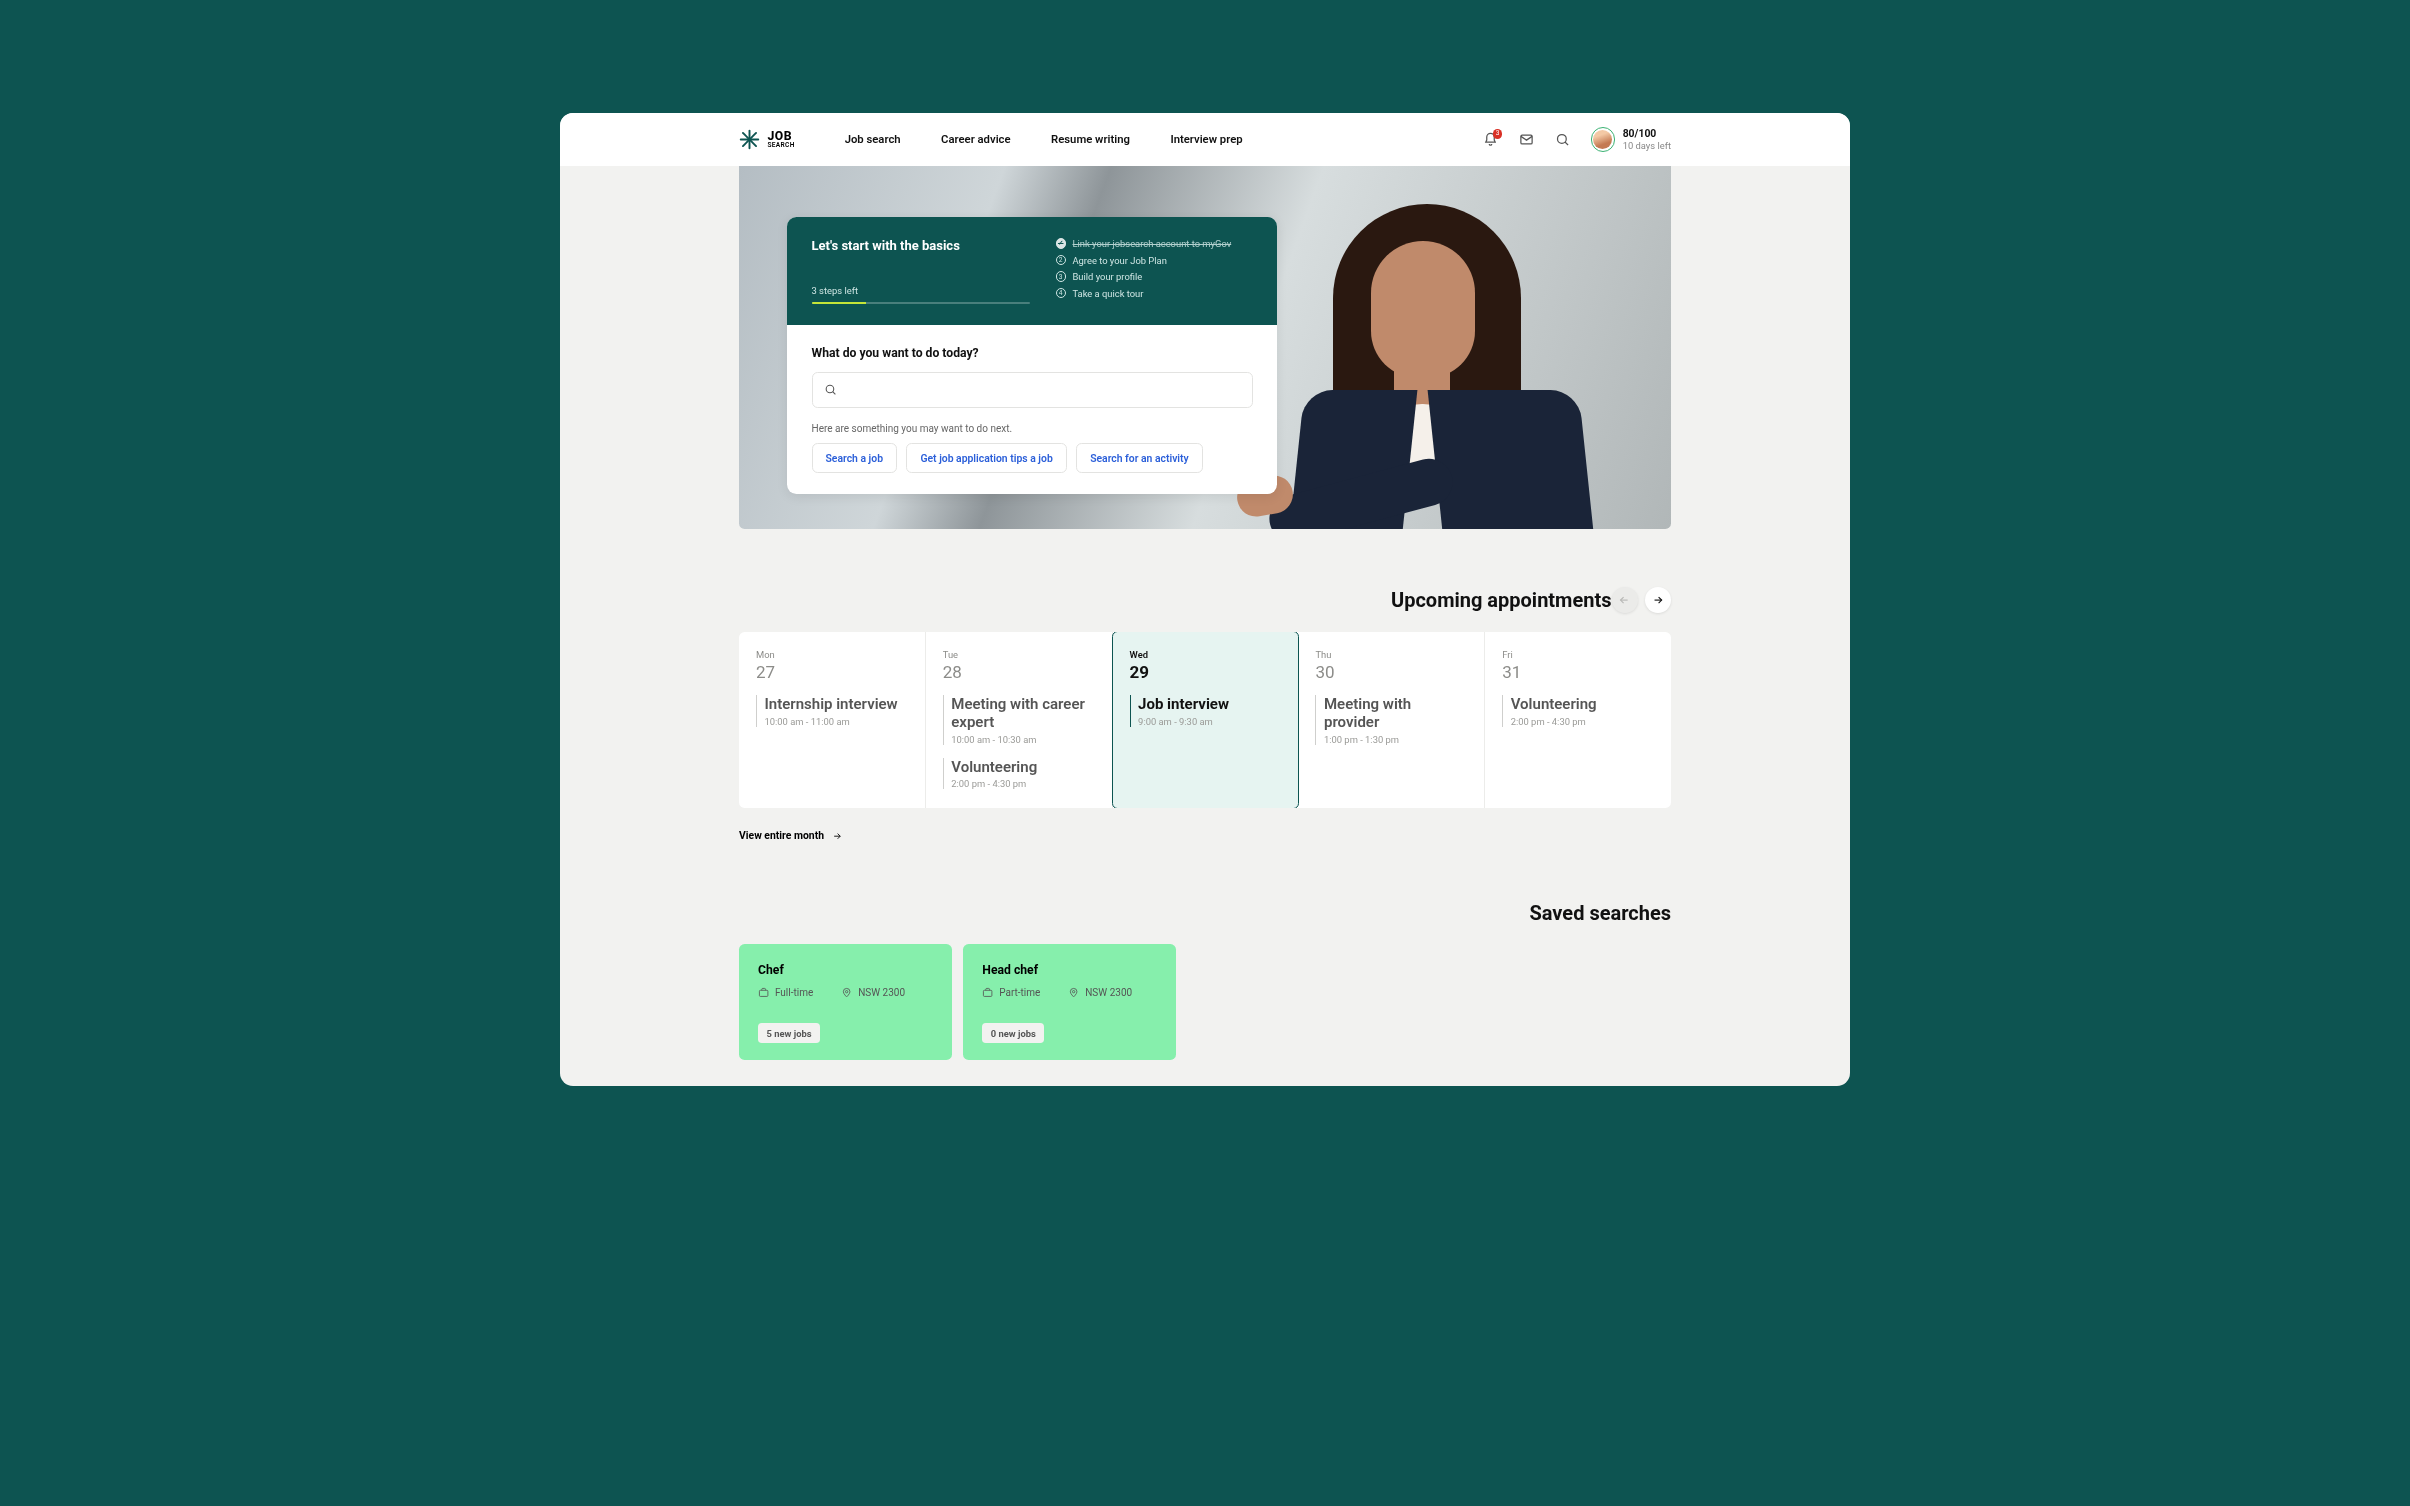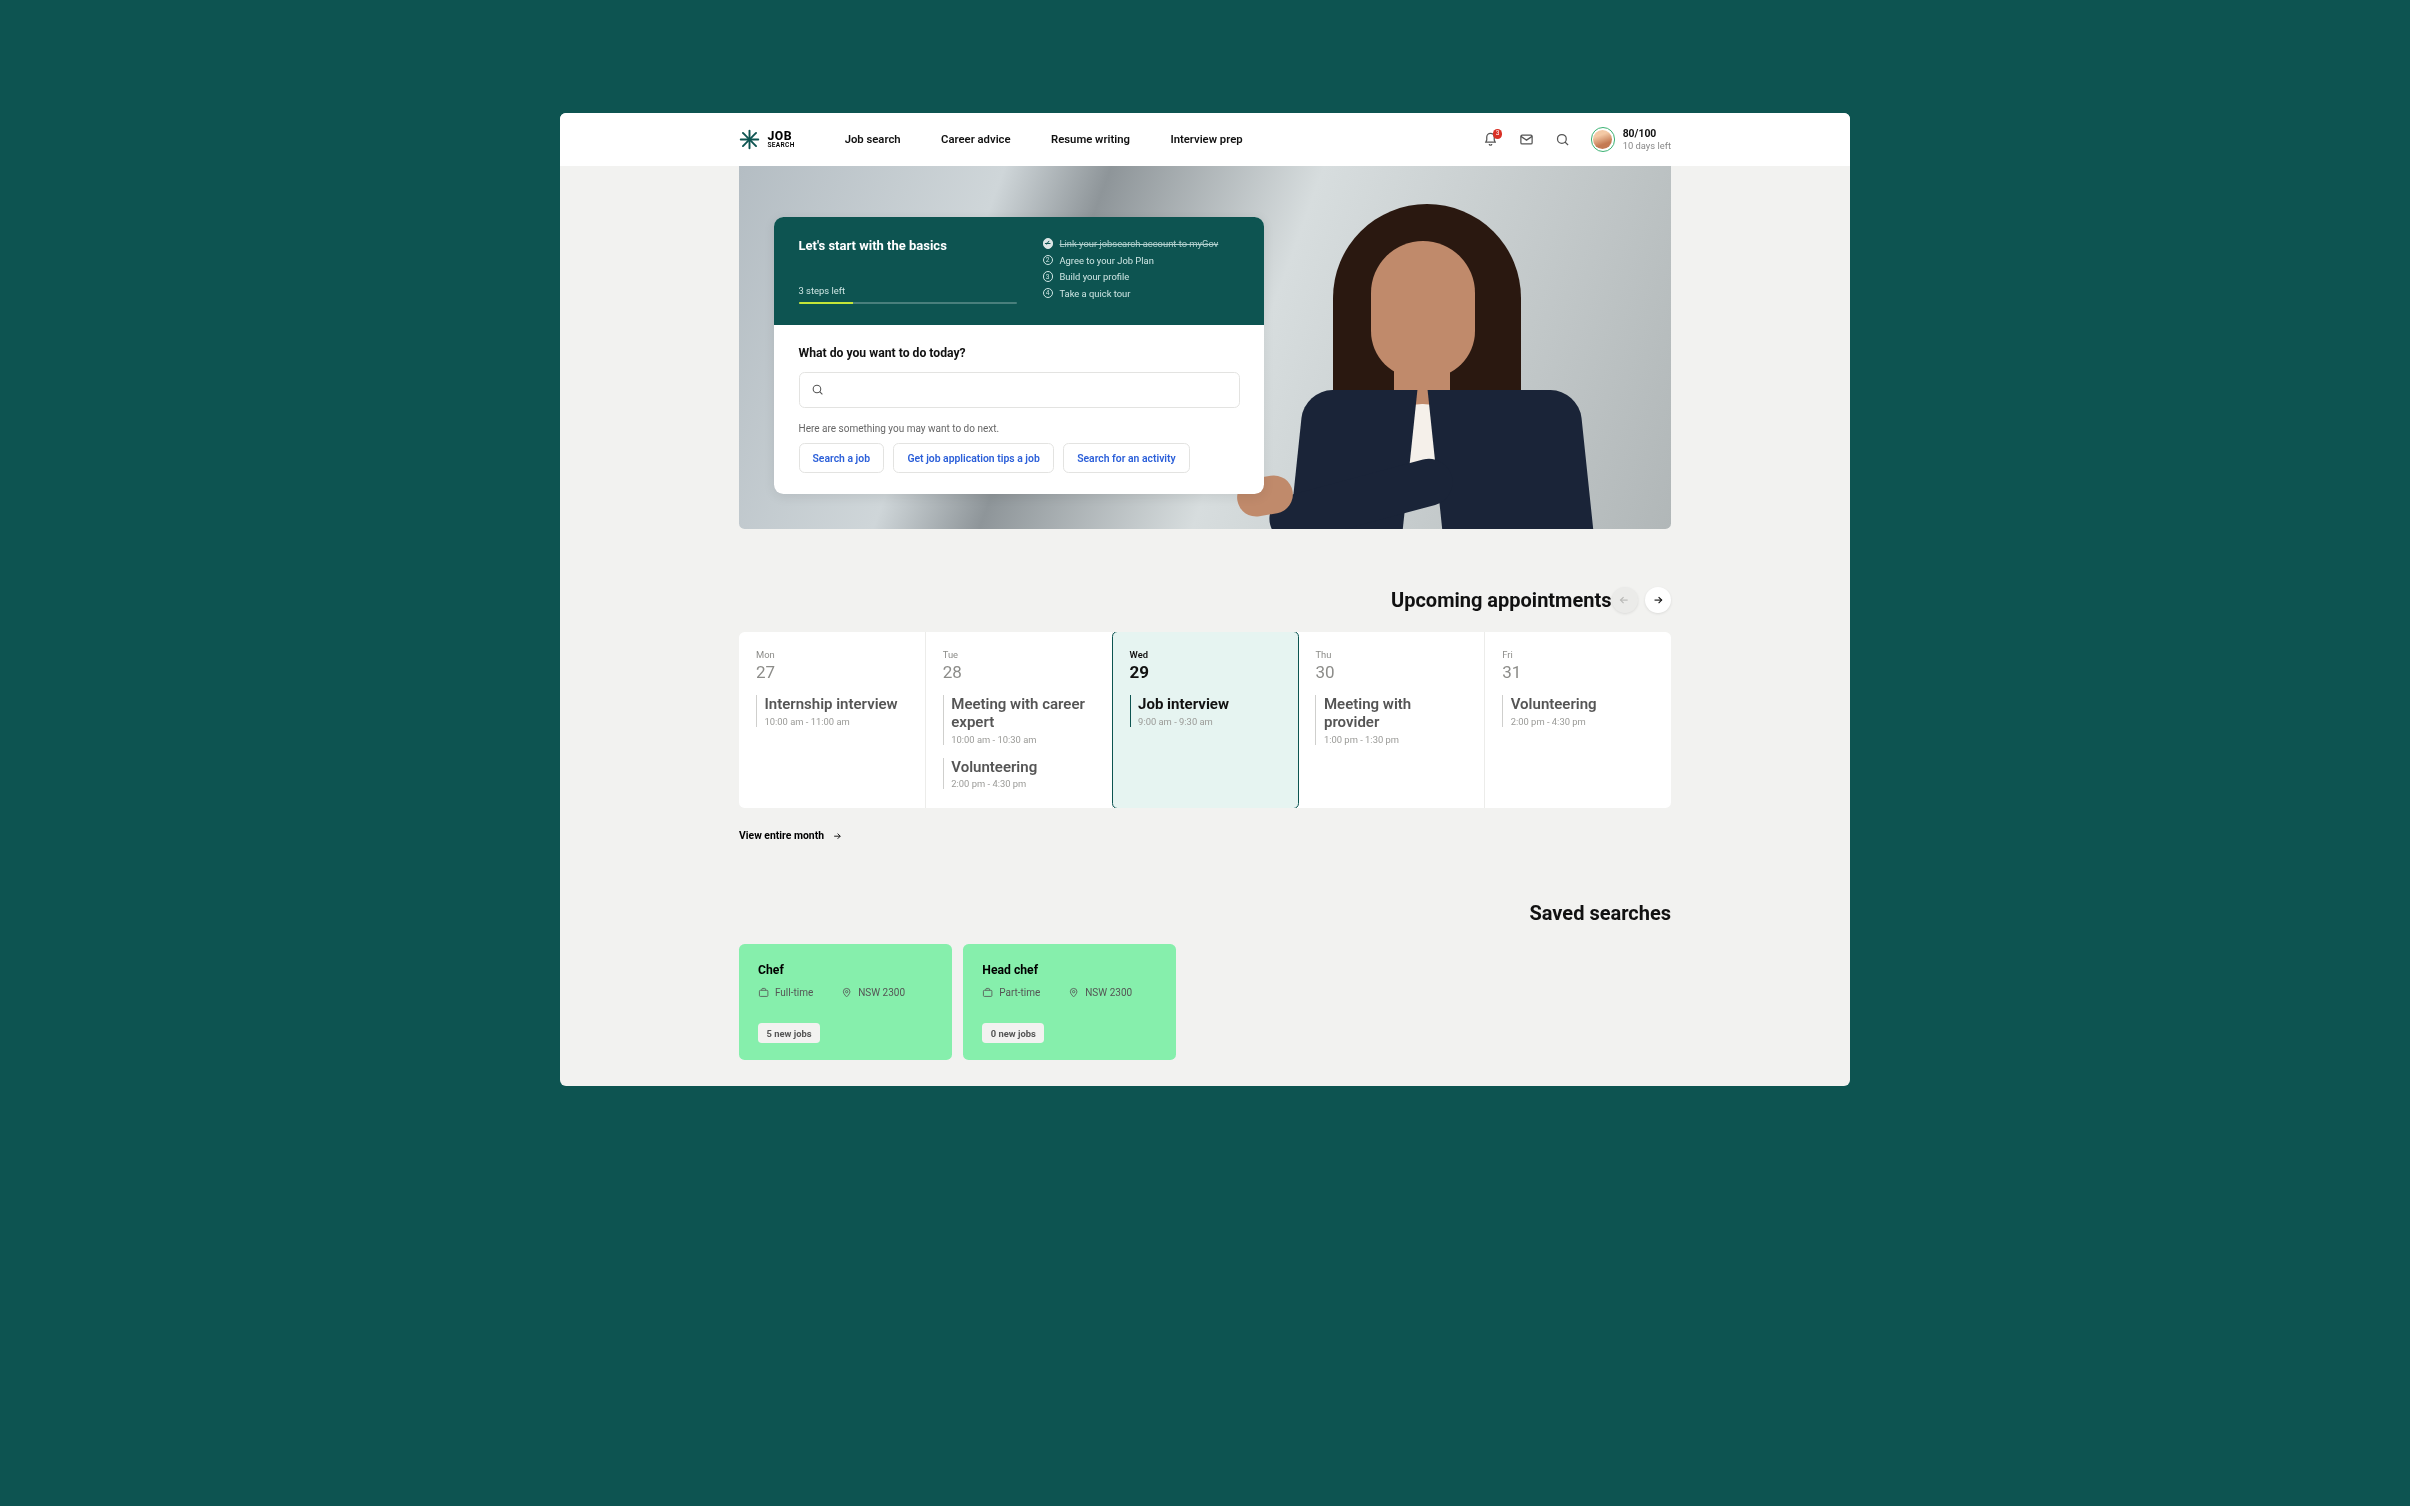--- a/index.html
+++ b/index.html
@@ -8,21 +8,21 @@
   font-family: -apple-system, BlinkMacSystemFont, 'Segoe UI', Roboto, sans-serif;
   display: flex;
   justify-content: center;
   align-items: flex-start;
   min-height: 100vh;
   padding: 113px 0;
 }
 .app-shell {
   width: 1290px;
   background: #f2f2f0;
-  border-radius: 6px;
+  border-radius: 13px;
   overflow: hidden;
 }
 
 .header {
   background: #fff;
   display: flex;
   align-items: center;
   padding: 0 179px;
   height: 53px;
 }
@@ -72,21 +72,21 @@
 .person-hair{position:absolute;top:38px;left:113px;width:188px;height:254px;background:#2a1810;border-radius:94px 94px 56px 56px;}
 .person-face{position:absolute;top:75px;left:151px;width:104px;height:137px;background:#c08a6b;border-radius:52px 52px 47px 47px;}
 .person-neck{position:absolute;top:198px;left:174px;width:56px;height:52px;background:#c08a6b;}
 .person-chest{position:absolute;top:238px;left:160px;width:85px;height:75px;background:#f5f0ea;border-radius:42px 42px 0 0;}
 .person-jacket-l{position:absolute;top:224px;left:75px;width:113px;height:179px;background:#1a2438;border-radius:28px 0 0 0;transform:skewX(-6deg);}
 .person-jacket-r{position:absolute;top:224px;left:217px;width:151px;height:179px;background:#1a2438;border-radius:0 28px 0 0;transform:skewX(6deg);}
 .person-arm{position:absolute;top:311px;left:47px;width:188px;height:47px;background:#1a2438;border-radius:23.5px;transform:rotate(-15deg);}
 .person-hand{position:absolute;top:311px;left:17px;width:56px;height:38px;background:#c08a6b;border-radius:19px;transform:rotate(-10deg);}
 .hero-card {
   position: absolute;
-  left: 35px; top: 51px;
+  left: 48px; top: 51px;
   width: 490px;
   background: #fff;
   border-radius: 9.4px;
   box-shadow: 0 2.8px 11.3px rgba(0,0,0,.08);
   overflow: hidden;
 }
 .basics {
   background: #0d5451;
   color: #fff;
   padding: 21px 24.5px;

